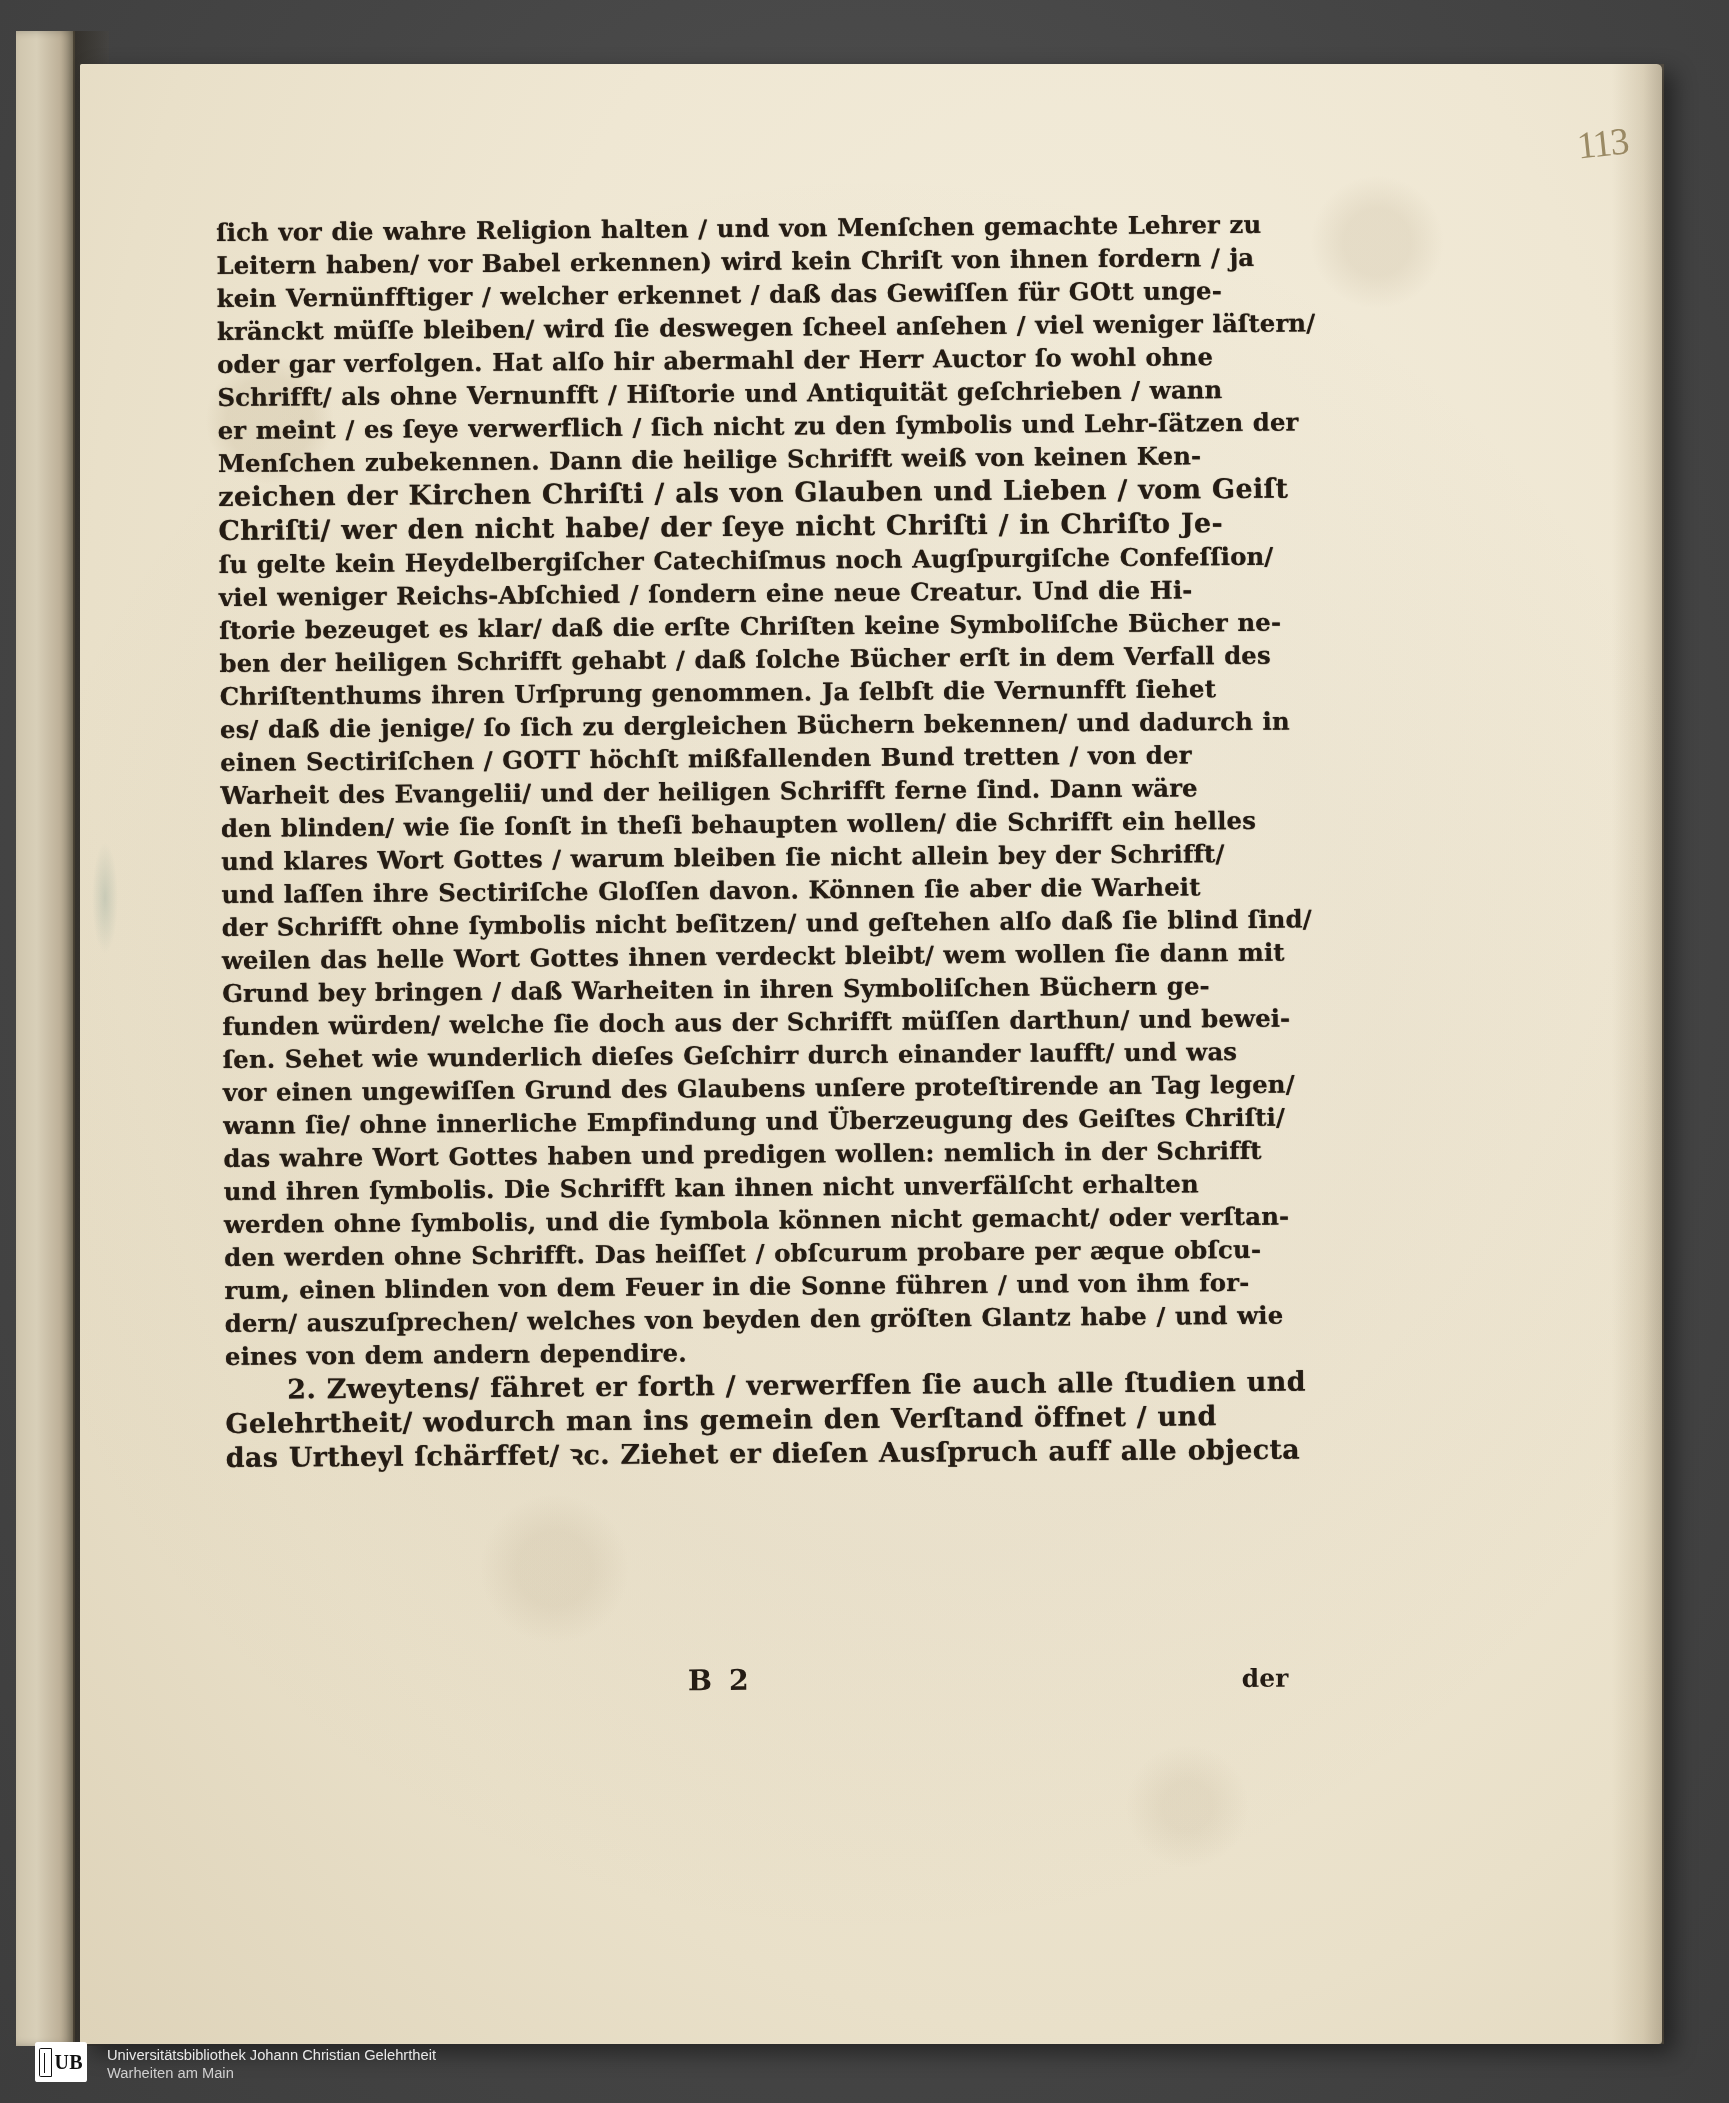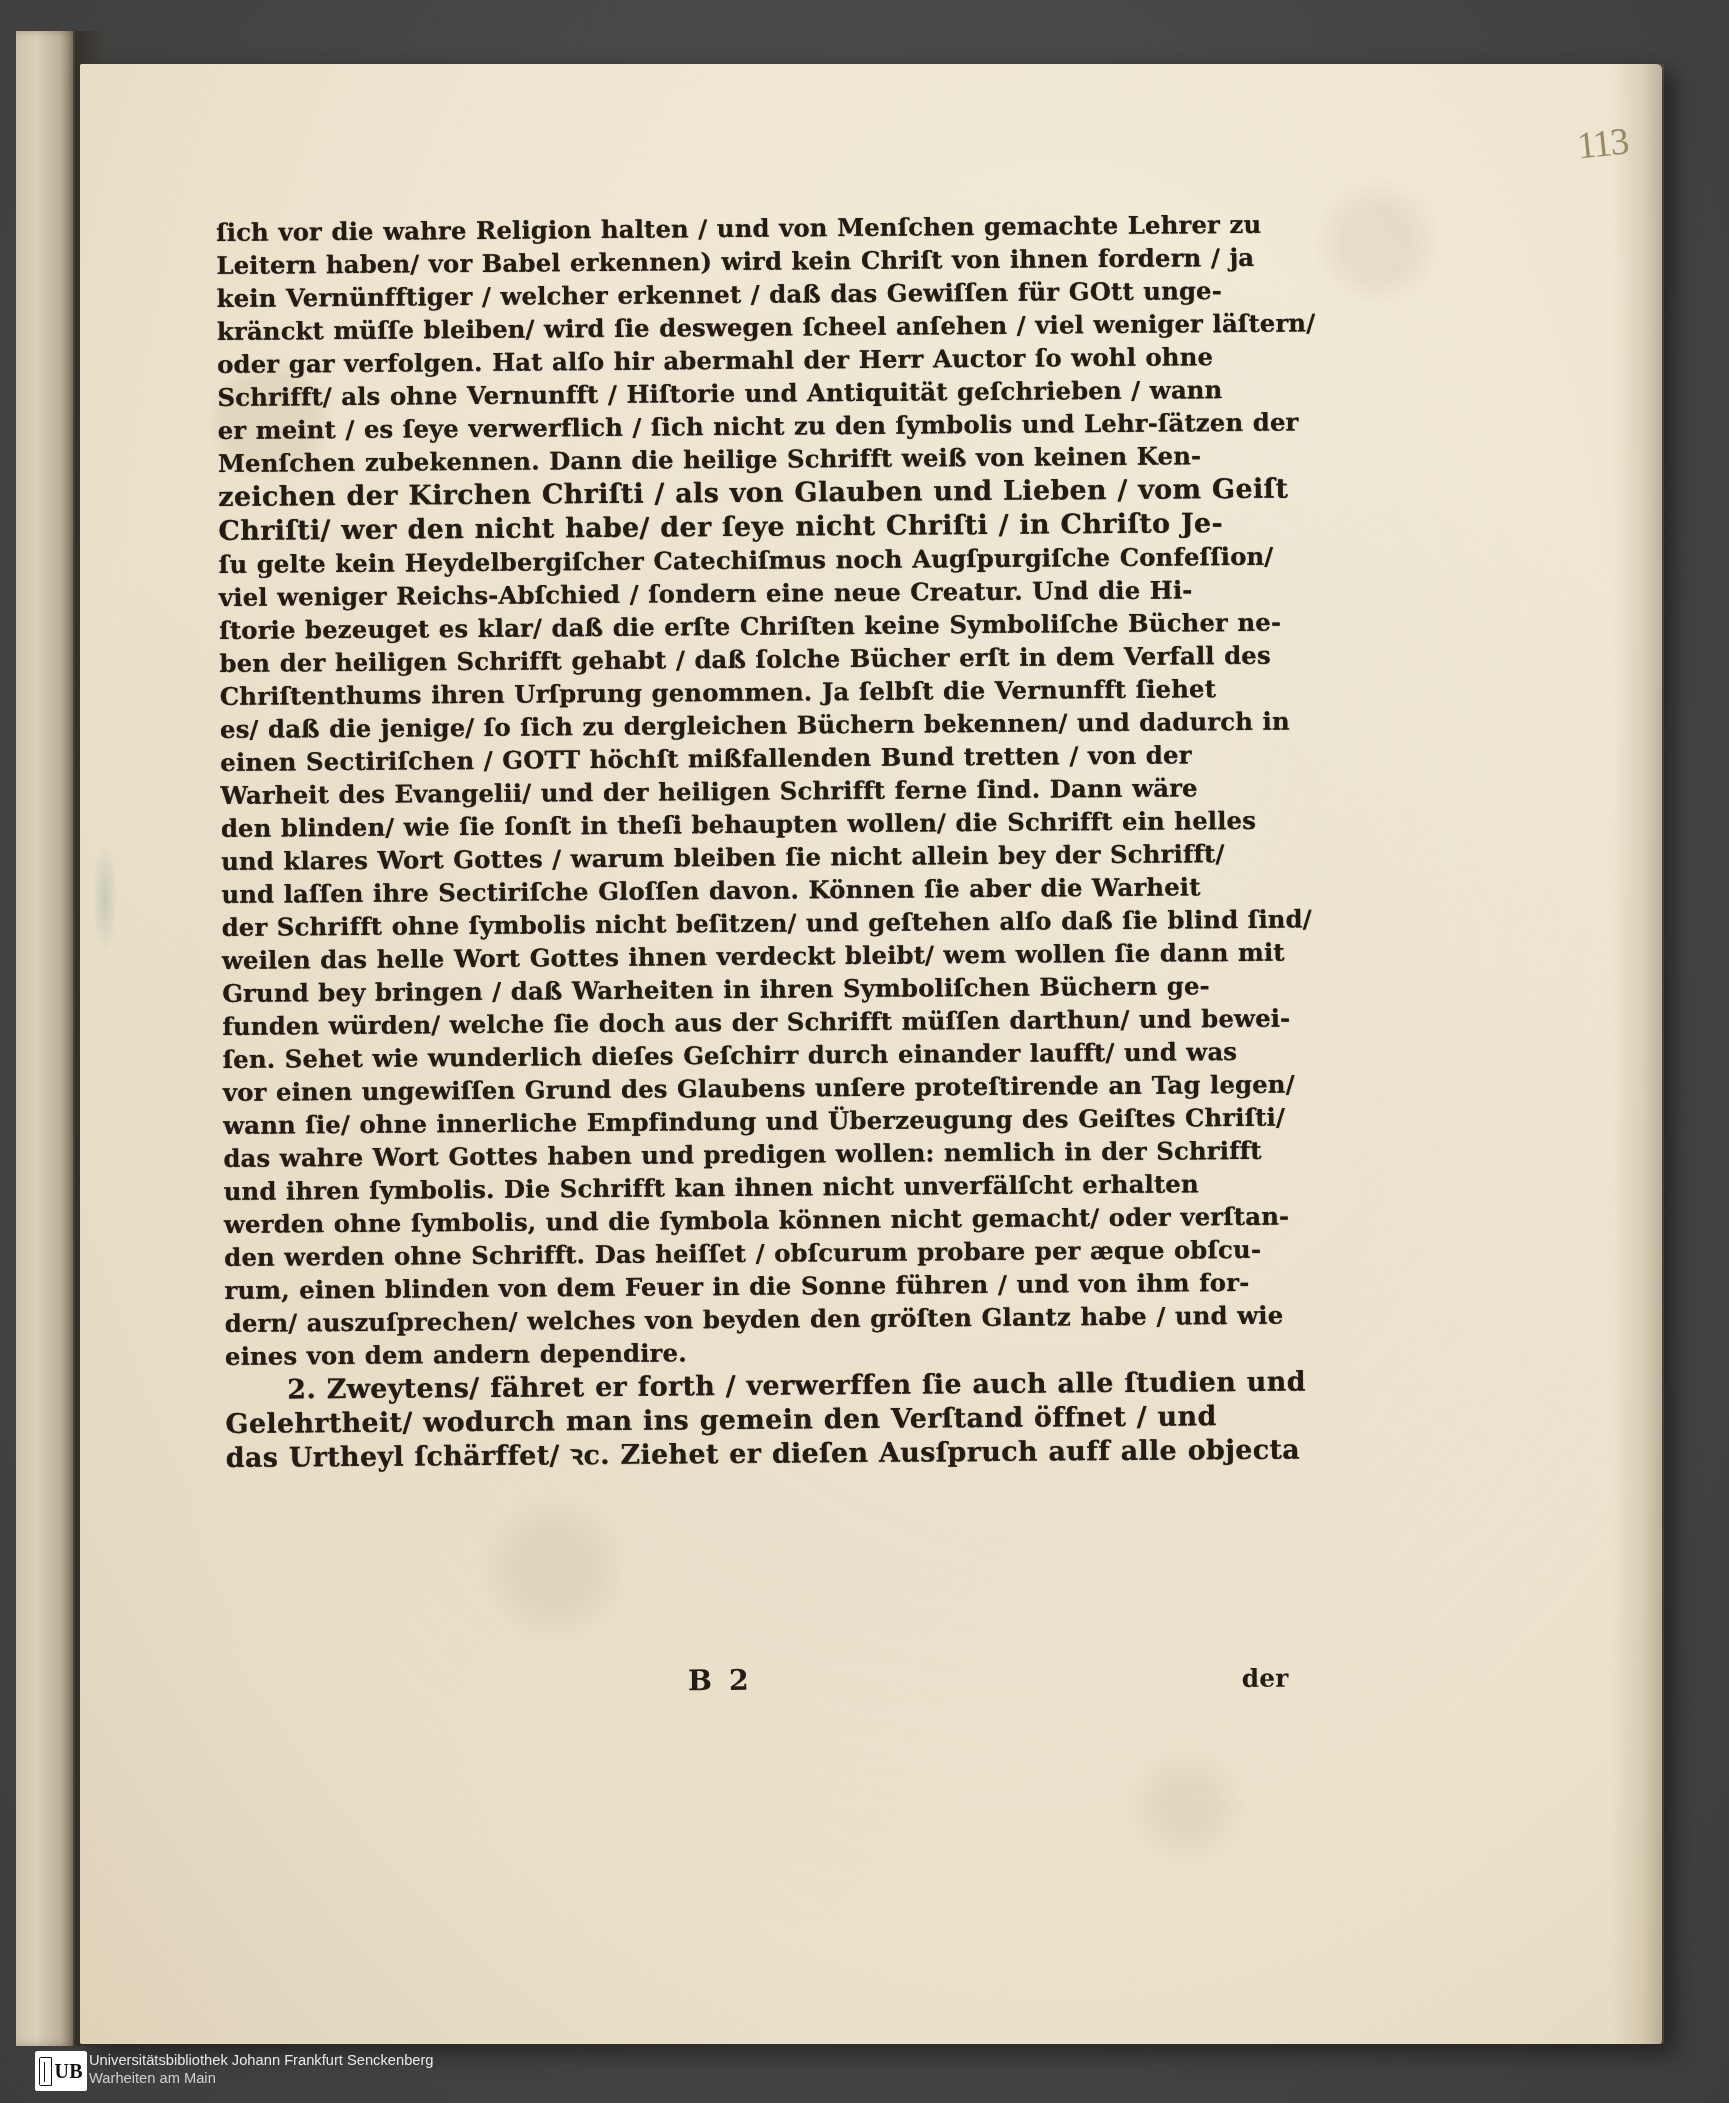--- a/index.html
+++ b/index.html
@@ -159,24 +159,24 @@
     font-family: "DejaVu Serif", "Liberation Serif", serif;
     font-size: 26px;
   }
   .sig { margin-left: 44%; font-weight: 700; font-size: 28.5px; letter-spacing: 3.5px; margin-top: 24px; }
   .catch { font-size: 25px; font-weight: 700; }
 
   
   .footer {
     position: absolute;
     left: 35px;
-    bottom: 13px;
+    bottom: 22px;
     display: flex;
-    align-items: flex-start;
-    gap: 2px;
+    align-items: flex-end;
+    gap: 20px;
   }
   .ub-logo {
     width: 52px; height: 40px;
     background: #ffffff;
     border-radius: 2.6px;
     display: flex; align-items: center; justify-content: center;
     color: #111;
     font-family: "Liberation Serif", serif;
     font-weight: 700;
     font-size: 20px;
@@ -270,19 +270,19 @@
     <span class="sig">B 2</span>
     <span class="catch">der</span>
   </div>
 
   <div class="footer">
     <div class="ub-logo">
       <span class="bk"></span>
       <span style="margin-left:15.6px">UB</span>
     </div>
     <div class="ub-text">
-      <div class="l1">Universitätsbibliothek Johann Frankfurt Senckenberg</div>
+      <div class="l1">Universitätsbibliothek Johann Christian Gelehrtheit</div>
       <div class="l2">Warheiten am Main</div>
     </div>
   </div>
 
 </div>
 
 
 </body></html>

